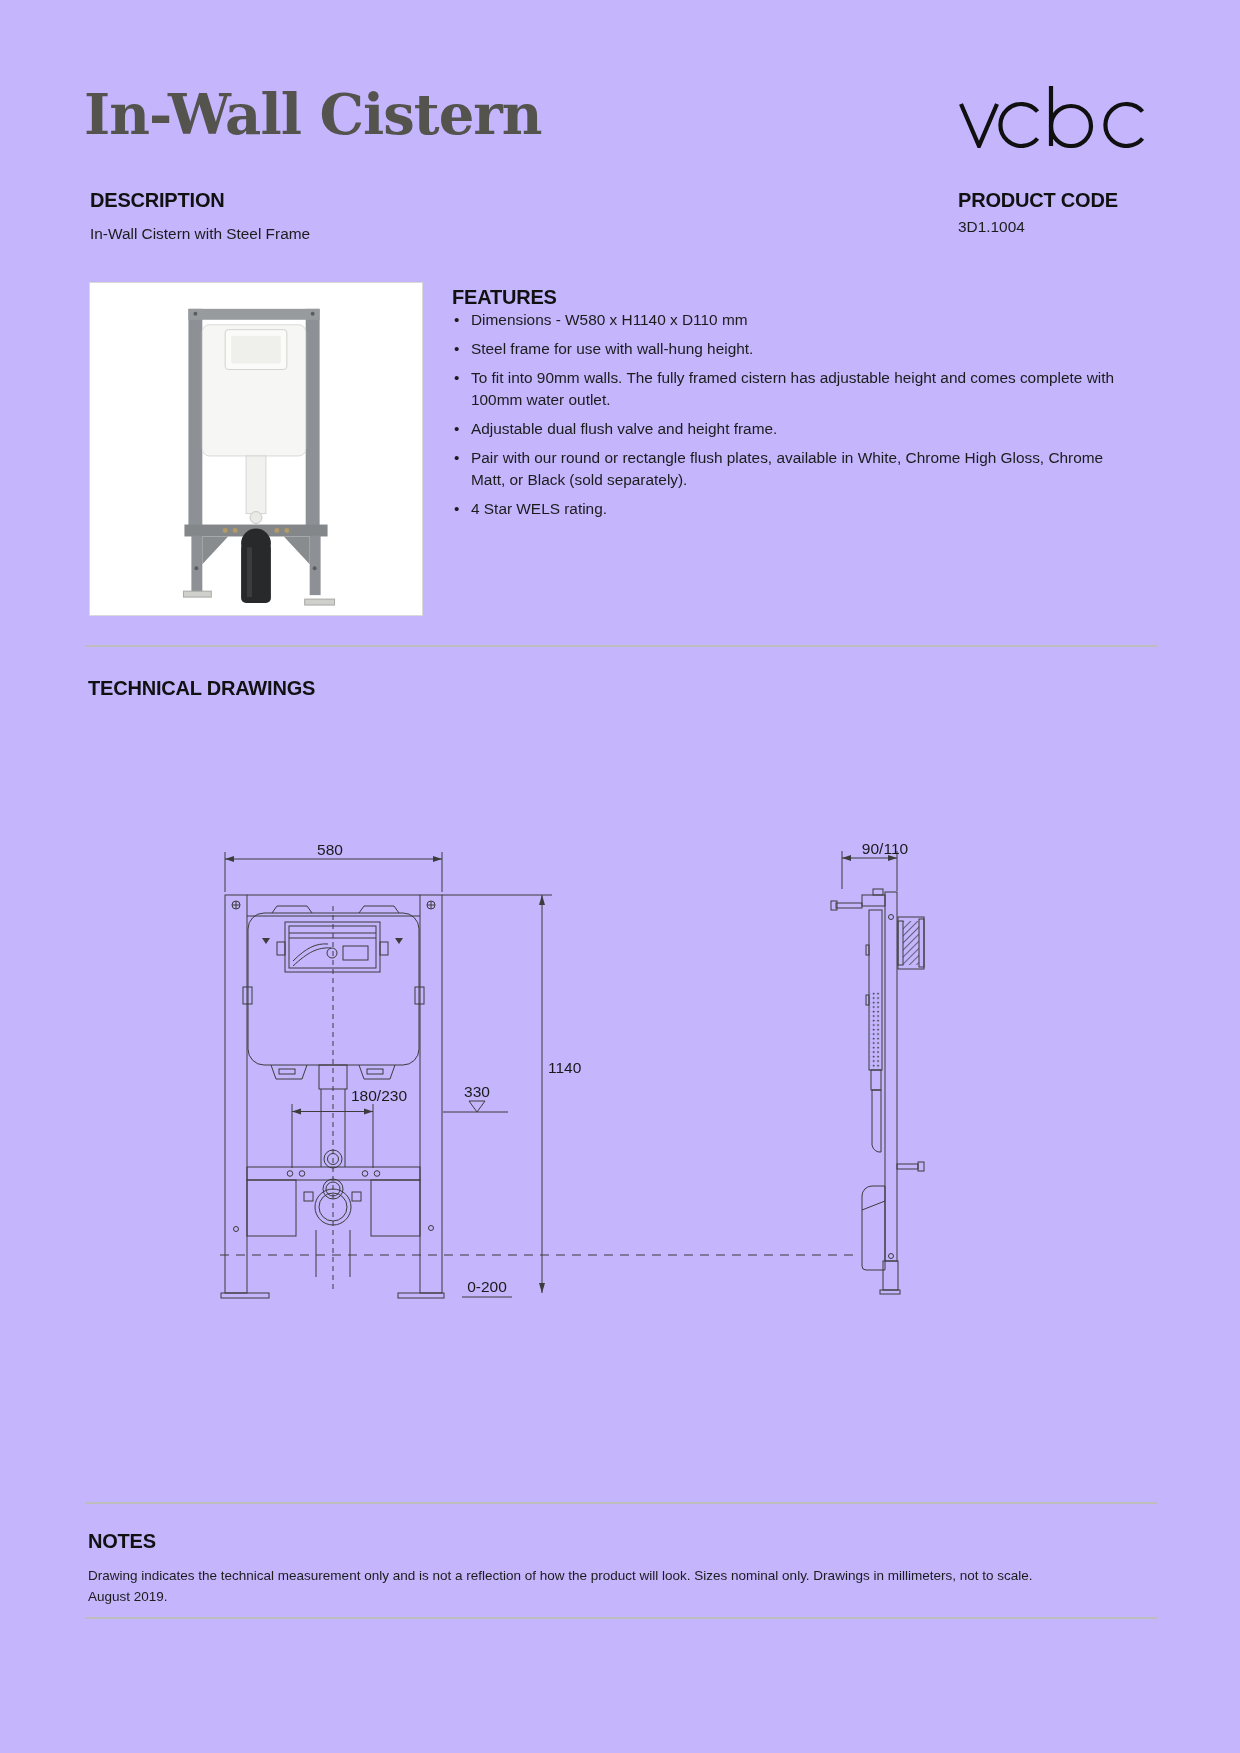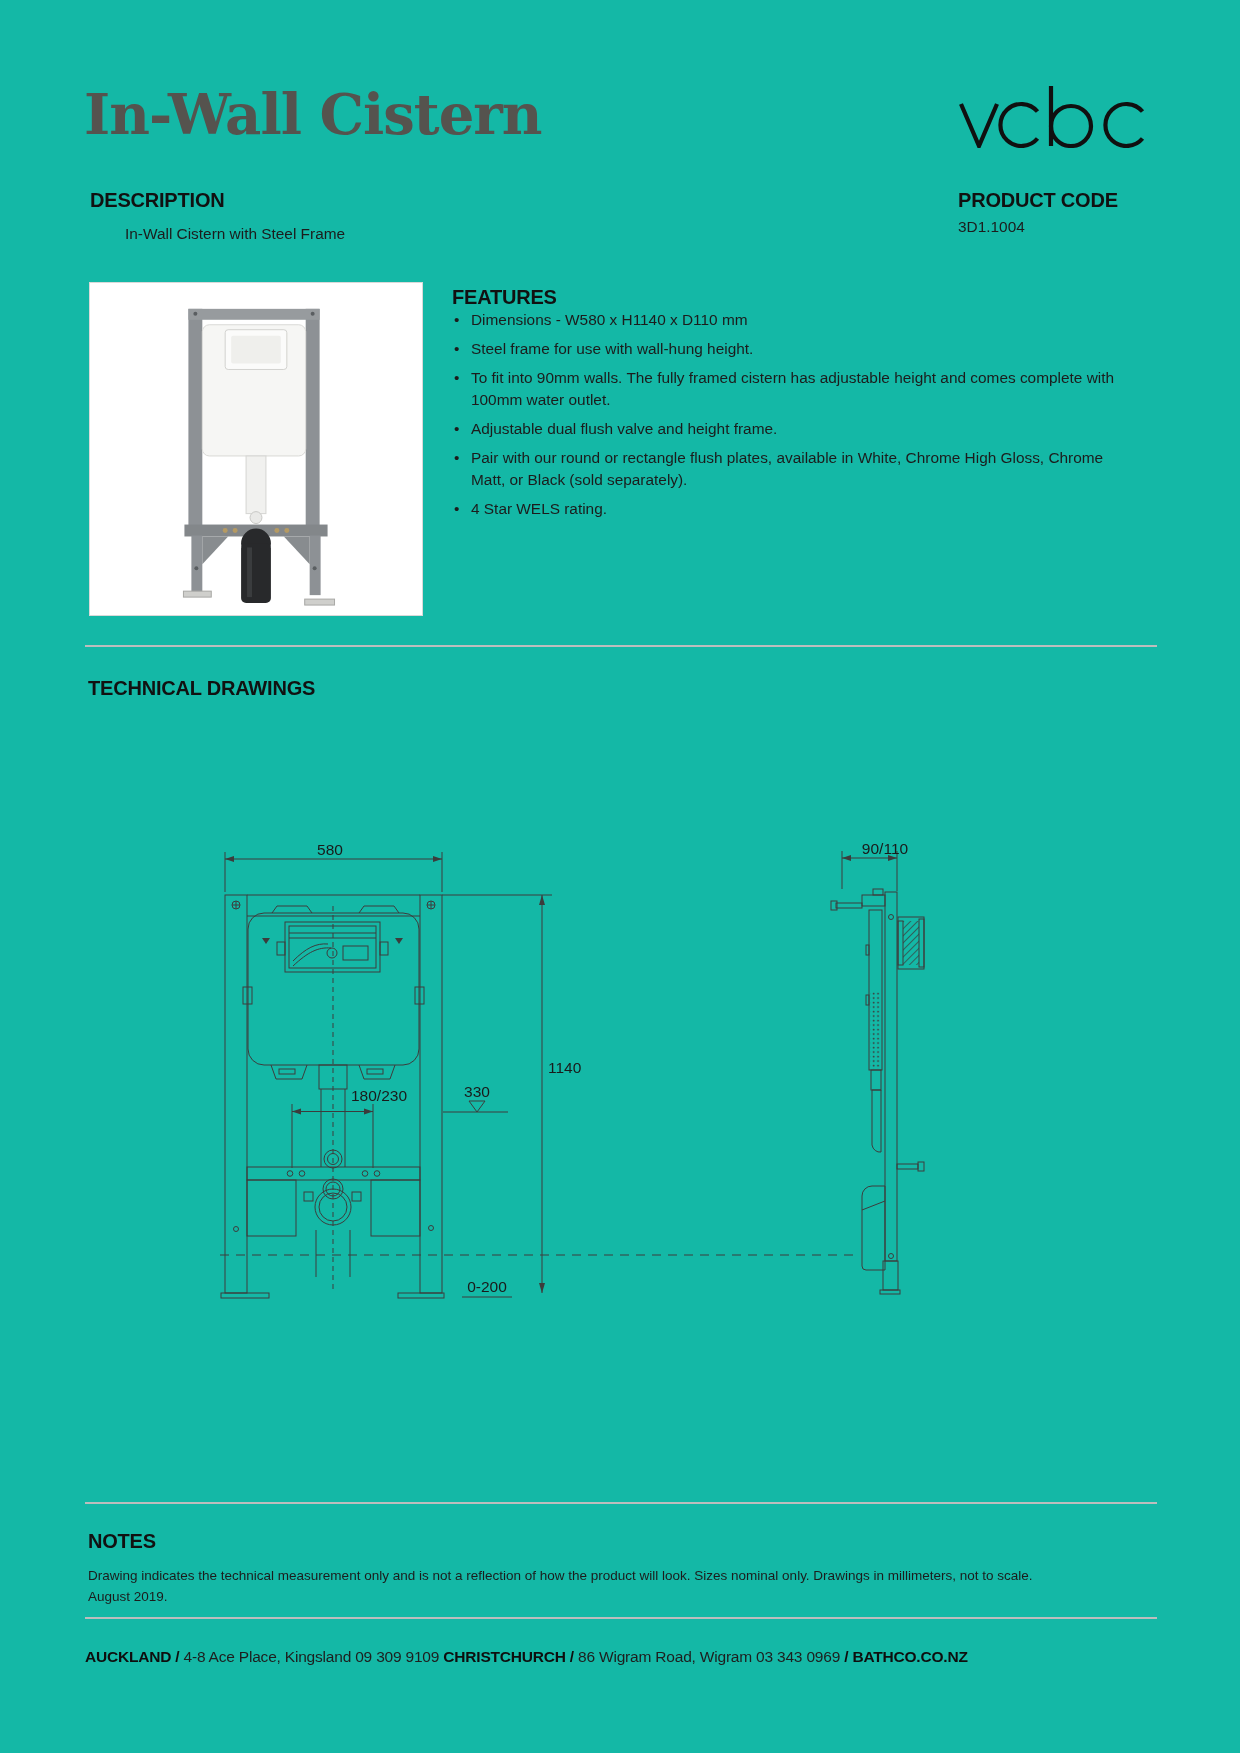--- a/index.html
+++ b/index.html
@@ -1,31 +1,31 @@
 <!DOCTYPE html>
 <html><head>
 <meta charset="utf-8">
 <style>
   * { margin:0; padding:0; box-sizing:border-box; }
   html,body { background:#ffffff; }
   body { font-family:"Liberation Sans", sans-serif; color:#1a1a1a; }
-  .page { position:relative; width:1240px; height:1753px; background:#14b8a6; overflow:hidden; }
+  .page { position:relative; width:1240px; height:1753px; background:#c4b5fd; overflow:hidden; }
 
   .title {
     position:absolute; left:84px; top:86px;
     font-family:"DejaVu Serif", serif; font-weight:700;
     font-size:56px; letter-spacing:-1px; color:#55534e; line-height:1;
   }
   .logo { position:absolute; left:958px; top:84px; }
 
   .sec-heading { font-size:20px; font-weight:700; letter-spacing:-0.2px; color:#111; }
   .body-text { font-size:15.4px; color:#1c1c1c; }
 
   .desc-block { position:absolute; left:90px; top:189px; }
-  .desc-block .body-text { margin-top:13px;margin-left:35px; }
+  .desc-block .body-text { margin-top:13px; }
   .code-block { position:absolute; left:958px; top:189px; }
   .code-block .body-text { margin-top:6px; }
 
   .image-box {
     position:absolute; left:89px; top:282px; width:334px; height:334px;
     border:1px solid #d9d9d9; background:#ffffff;
   }
 
   .features { position:absolute; left:452px; top:286px; width:672px; }
   .features ul { list-style:none; }
@@ -270,17 +270,14 @@
   <div class="divider d2"></div>
 
   <div class="notes">
     <div class="sec-heading">NOTES</div>
     <p class="first">Drawing indicates the technical measurement only and is not a reflection of how the product will look. Sizes nominal only. Drawings in millimeters, not to scale.</p>
     <p>August 2019.</p>
   </div>
 
   <div class="divider d3"></div>
 
-  <div class="footer">
-    <b>AUCKLAND / </b><span>4-8 Ace Place, Kingsland 09 309 9109 </span><b>CHRISTCHURCH / </b><span>86 Wigram Road, Wigram 03 343 0969 </span><b>/ BATHCO.CO.NZ</b>
-  </div>
 
 </div>
 
 </body></html>

